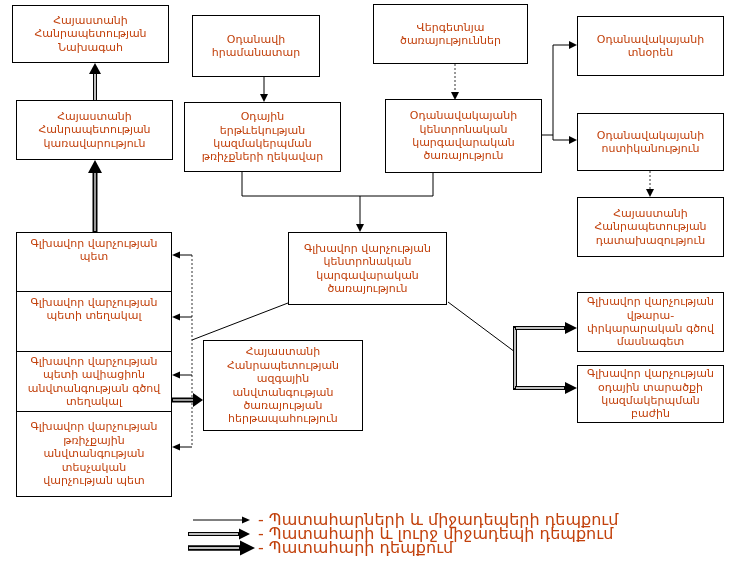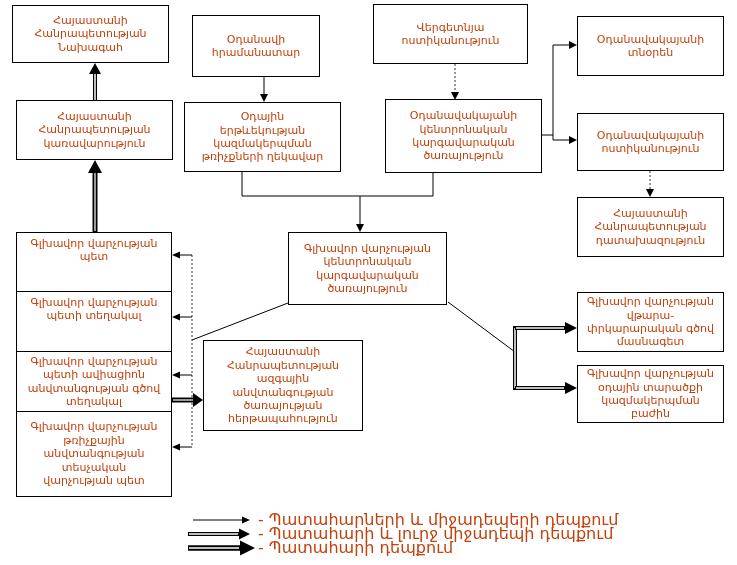--- a/index.html
+++ b/index.html
@@ -149,21 +149,21 @@
 
   <div class="box" style="left:184px;top:102px;width:157px;height:70px;">
     <span>Օդային
 երթևեկության
 կազմակերպման
 թռիչքների ղեկավար</span>
   </div>
 
   <div class="box" style="left:373px;top:4px;width:155px;height:60px;">
     <span>Վերգետնյա
-ոստիկանություն</span>
+ծառայություններ</span>
   </div>
 
   <div class="box" style="left:385px;top:99px;width:157px;height:74px;">
     <span>Օդանավակայանի
 կենտրոնական
 կարգավարական
 ծառայություն</span>
   </div>
 
   <div class="box" style="left:577px;top:16px;width:147px;height:60px;">

